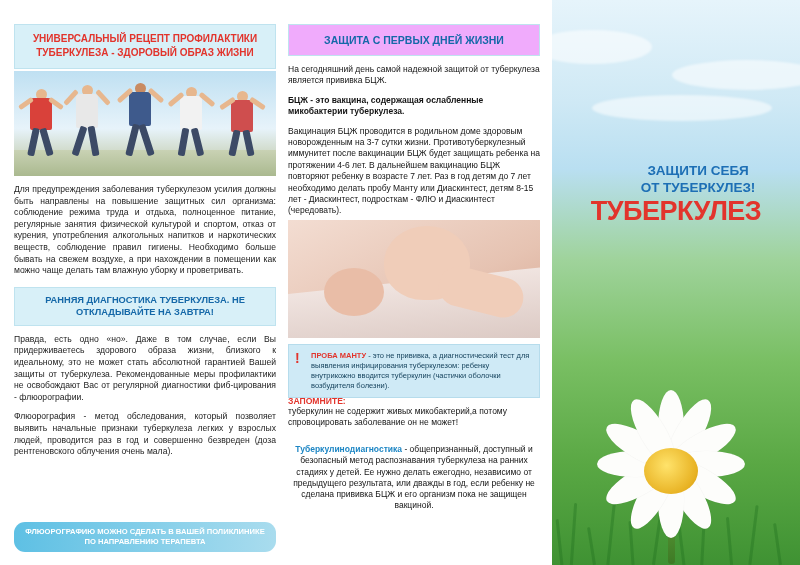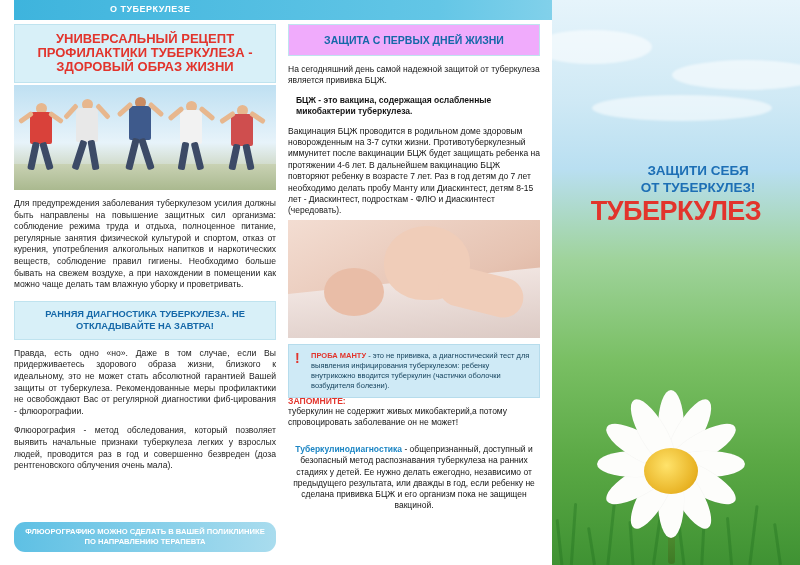--- a/index.html
+++ b/index.html
@@ -46,21 +46,21 @@
   }
   .headline-box {
     background: #d8f0f8;
     border: 1px solid #bfe3ef;
     padding: 7px 6px 8px 6px;
     text-align: center;
   }
   .headline-box .h-txt {
     color: #e2342c;
     font-weight: bold;
-    font-size: 13px;
+    font-size: 10px;
     line-height: 14px;
   }
   .photo-strip {
     position: relative;
     width: 262px; height: 105px;
     margin-top: 2px;
     overflow: hidden;
     background: linear-gradient(to bottom, #bfe0f2 0%, #e7f3fa 55%, #cfd9c7 78%, #b9c6a7 100%);
   }
   .photo-strip .ground {
@@ -304,23 +304,20 @@
     font-weight: bold;
     font-size: 27px;
     letter-spacing: -.5px;
   }
 </style>
 </head>
 <body>
 
 <div class="page">
 
-  <div class="topbar">
-    <div class="topbar-title">О ТУБЕРКУЛЕЗЕ</div>
-  </div>
 
   <div class="col-left">
 
     <div class="headline-box">
       <div class="h-txt">УНИВЕРСАЛЬНЫЙ РЕЦЕПТ ПРОФИЛАКТИКИ ТУБЕРКУЛЕЗА - ЗДОРОВЫЙ ОБРАЗ ЖИЗНИ</div>
     </div>
 
     <div class="photo-strip">
       <div class="ground"></div>
 
@@ -383,21 +380,21 @@
   <div class="footer-band">
     <span>ФЛЮОРОГРАФИЮ МОЖНО СДЕЛАТЬ В ВАШЕЙ ПОЛИКЛИНИКЕ ПО НАПРАВЛЕНИЮ ТЕРАПЕВТА</span>
   </div>
 
   <div class="col-mid">
     <div class="mid-head">
       <div class="m-txt">ЗАЩИТА С ПЕРВЫХ ДНЕЙ ЖИЗНИ</div>
     </div>
 
     <div class="mid-text">На сегодняшний день самой надежной защитой от туберкулеза является прививка БЦЖ.</div>
-    <div class="mid-text" style="font-weight:bold;margin-left:8px;">БЦЖ - это вакцина, содержащая ослабленные микобактерии туберкулеза.</div>
+    <div class="mid-text" style="font-weight:bold;">БЦЖ - это вакцина, содержащая ослабленные микобактерии туберкулеза.</div>
     <div class="mid-text">Вакцинация БЦЖ проводится в родильном доме здоровым новорожденным на 3-7 сутки жизни. Противотуберкулезный иммунитет после вакцинации БЦЖ будет защищать ребенка на протяжении 4-6 лет. В дальнейшем вакцинацию БЦЖ повторяют ребенку в возрасте 7 лет. Раз в год детям до 7 лет необходимо делать пробу Манту или Диаскинтест, детям 8-15 лет - Диаскинтест, подросткам - ФЛЮ и Диаскинтест (чередовать).</div>
 
     <div class="baby-photo">
       <div class="blanket"></div>
       <div class="head"></div>
       <div class="arm"></div>
       <div class="hand"></div>
     </div>
 
     <div class="warn-box">

